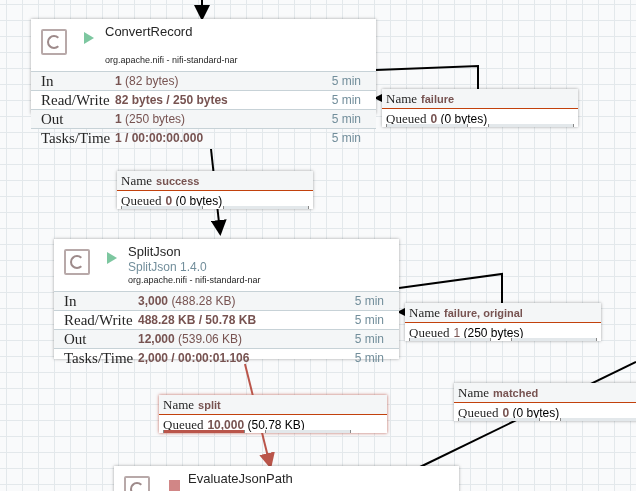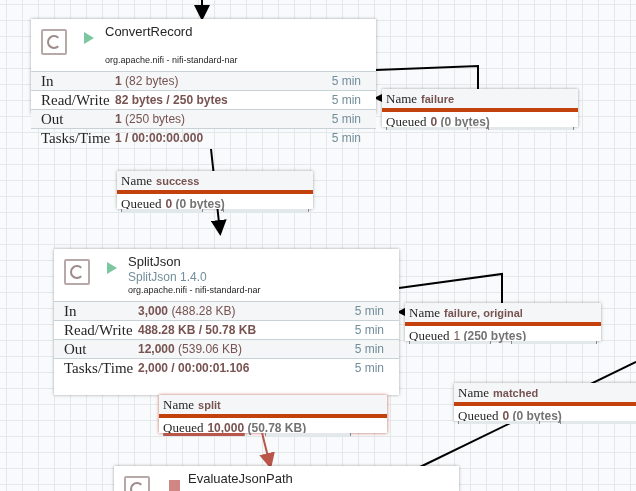--- a/index.html
+++ b/index.html
@@ -54,27 +54,27 @@
   .stat-row .val span.p { color:#775351; font-weight:normal; }
   .stat-row .tm { position:absolute; right:15px; color:#728e9b; }
 
   .conn {
     position:absolute; background:#fff;
     box-shadow:0 0 3px rgba(0,0,0,0.35);
     font-size:12px;
   }
   .conn .row1 {
     height:19px; line-height:19px; padding-left:4px; background:#f4f6f7;
-    border-bottom:4px solid #c2410c;
+    border-bottom:1px solid #c2410c;
   }
   .conn .row2 { height:19px; line-height:19px; padding-left:4px; position:relative; }
   .conn .k { font-family:"Liberation Serif", serif; font-size:13px; color:#262626; }
   .conn .v { font-weight:bold; color:#775351; margin-left:4px; font-size:11px; }
   .conn .qn { font-weight:bold; color:#775351; margin-left:4px; }
-  .conn .qp { color:#737373;font-weight:bold; }
+  .conn .qp { color:#000000; }
   .conn .bars { position:absolute; left:4px; right:4px; bottom:1px; height:3px; }
   .conn .bar { position:absolute; bottom:0; height:3px; background:#e3e8eb; border-left:1px solid #888; border-right:1px solid #888; box-sizing:border-box; }
   .conn .bar .fill { position:absolute; left:0; top:0; bottom:0; background:#ba554a; }
   .conn.alert { box-shadow:0 0 3px rgba(186,85,74,0.9); }
 </style>
 </head>
 <body>
 
 <div id="canvas">
 
@@ -147,21 +147,21 @@
   <div class="conn" style="left:117px;top:171px;width:196px;height:38px;">
     <div class="row1"><span class="k">Name</span><span class="v">success</span></div>
     <div class="row2"><span class="k">Queued</span><span class="qn">0</span> <span class="qp">(0 bytes)</span>
       <div class="bars">
         <div class="bar" style="left:0;width:82px;"></div>
         <div class="bar" style="left:102px;width:86px;"></div>
       </div>
     </div>
   </div>
 
-  <div class="proc" style="left:54px;top:249px;width:345px;height:146px;">
+  <div class="proc" style="left:54px;top:239px;width:345px;height:120px;">
     <div class="head">
       <div class="icon-box"></div>
       <div class="run-icon"></div>
       <div class="name">SplitJson</div>
       <div class="type">SplitJson 1.4.0</div>
       <div class="bundle">org.apache.nifi - nifi-standard-nar</div>
     </div>
     <div class="stats">
       <div class="stat-row shade">
         <span class="lbl">In</span>

